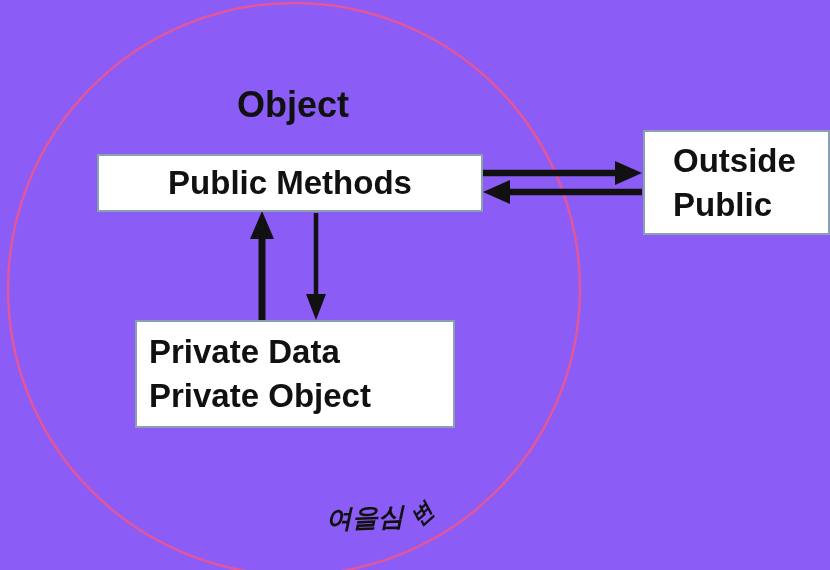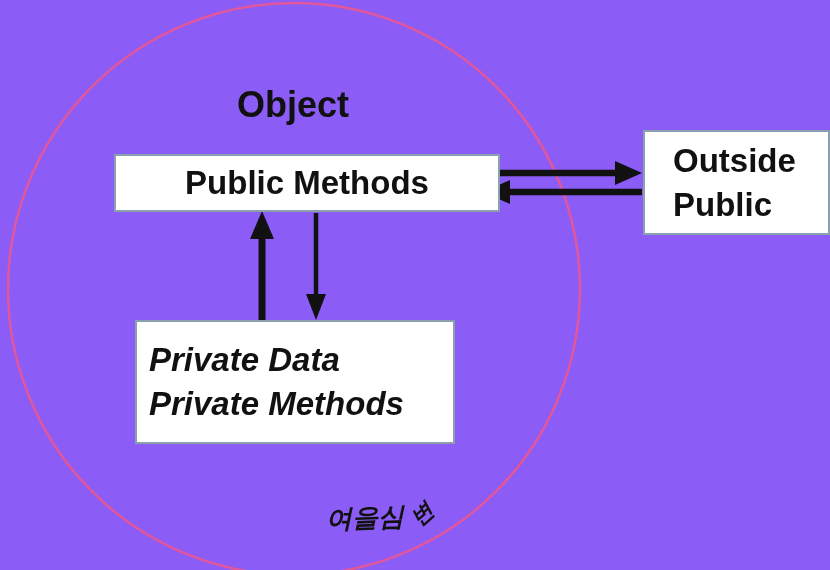--- a/index.html
+++ b/index.html
@@ -39,36 +39,35 @@
     border: 2px solid #8aa0ae;
     background: #ffffff;
     font-weight: bold;
     font-size: 33px;
     line-height: 1.32;
     display: flex;
     flex-direction: column;
     justify-content: center;
   }
   #public-box {
-    left: 114px;
+    left: 97px;
     top: 154px;
     width: 386px;
     height: 58px;
     align-items: center;
     text-align: left;
   }
   #private-box {
     left: 135px;
     top: 320px;
     width: 320px;
-    height: 124px;
+    height: 108px;
     padding-left: 12px;
     align-items: flex-start;
     text-align: left;
-    font-style: italic;
   }
   #outside-box {
     left: 643px;
     top: 130px;
     width: 187px;
     height: 105px;
     padding-left: 28px;
     align-items: flex-start;
     text-align: left;
   }
@@ -120,21 +119,21 @@
   </svg>
 
   <div class="diagram-title">Object</div>
 
   <div class="node-box" id="public-box">
     <span>Public Methods</span>
   </div>
 
   <div class="node-box" id="private-box">
     <span>Private Data</span>
-    <span>Private Methods</span>
+    <span>Private Object</span>
   </div>
 
   <div class="node-box" id="outside-box">
     <span>Outside</span>
     <span>Public</span>
   </div>
 
   <div class="watermark">
     <span>여을심</span><span class="suffix">변</span>
   </div>

